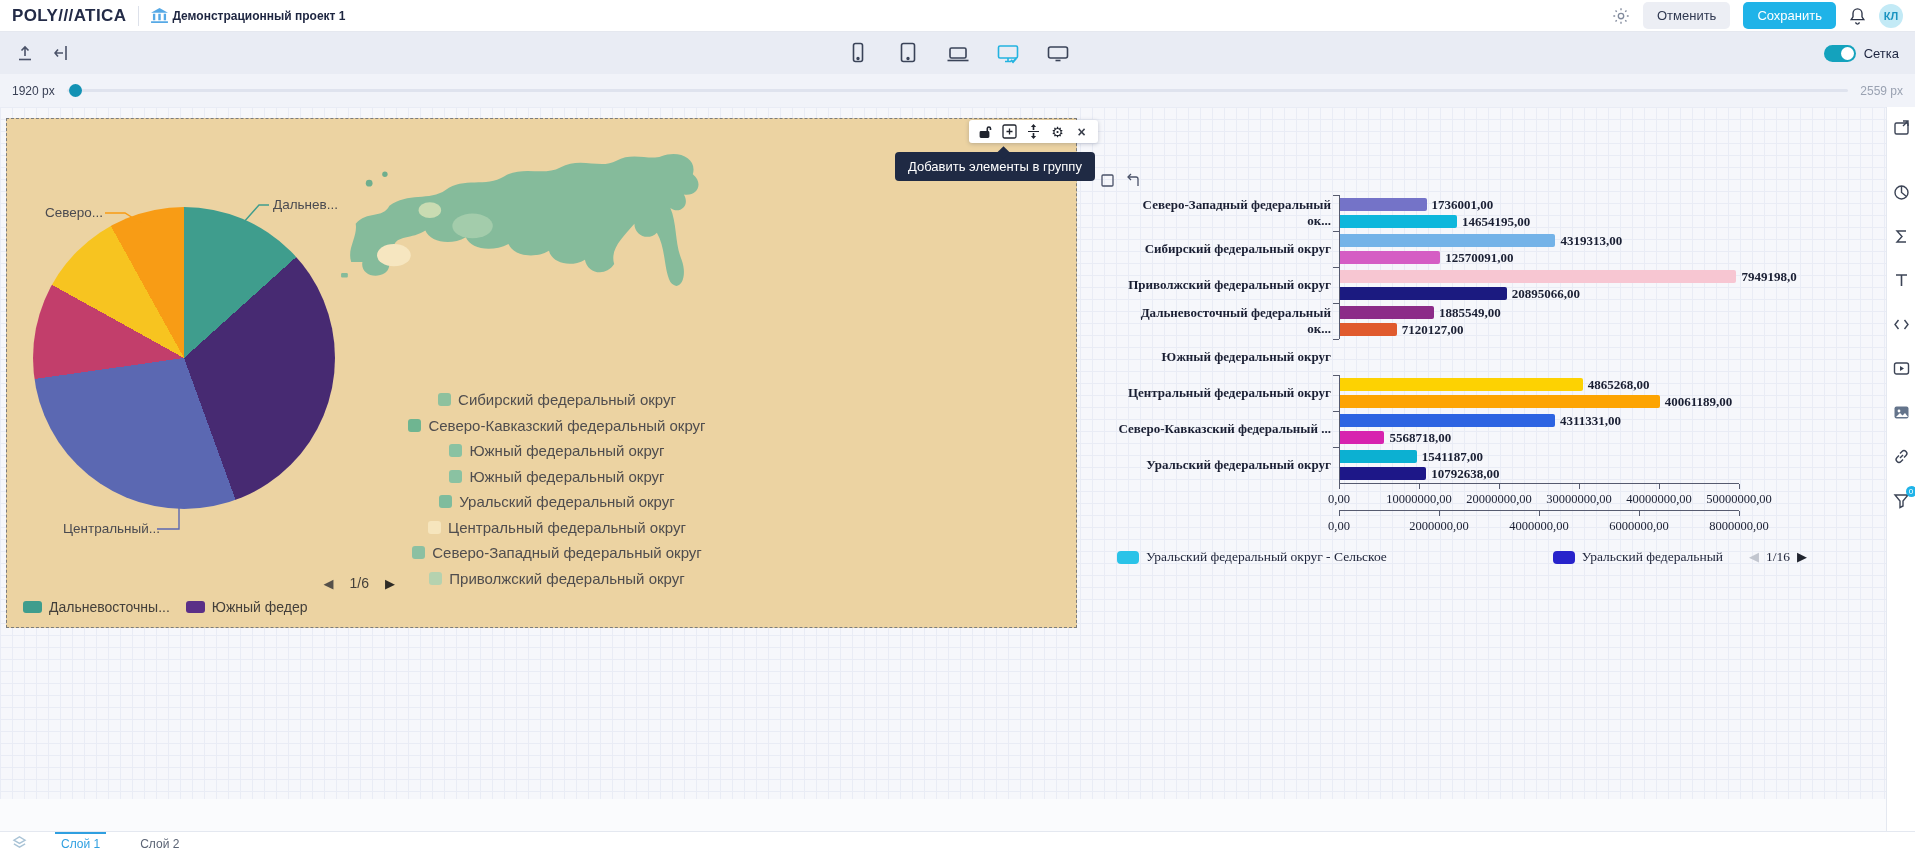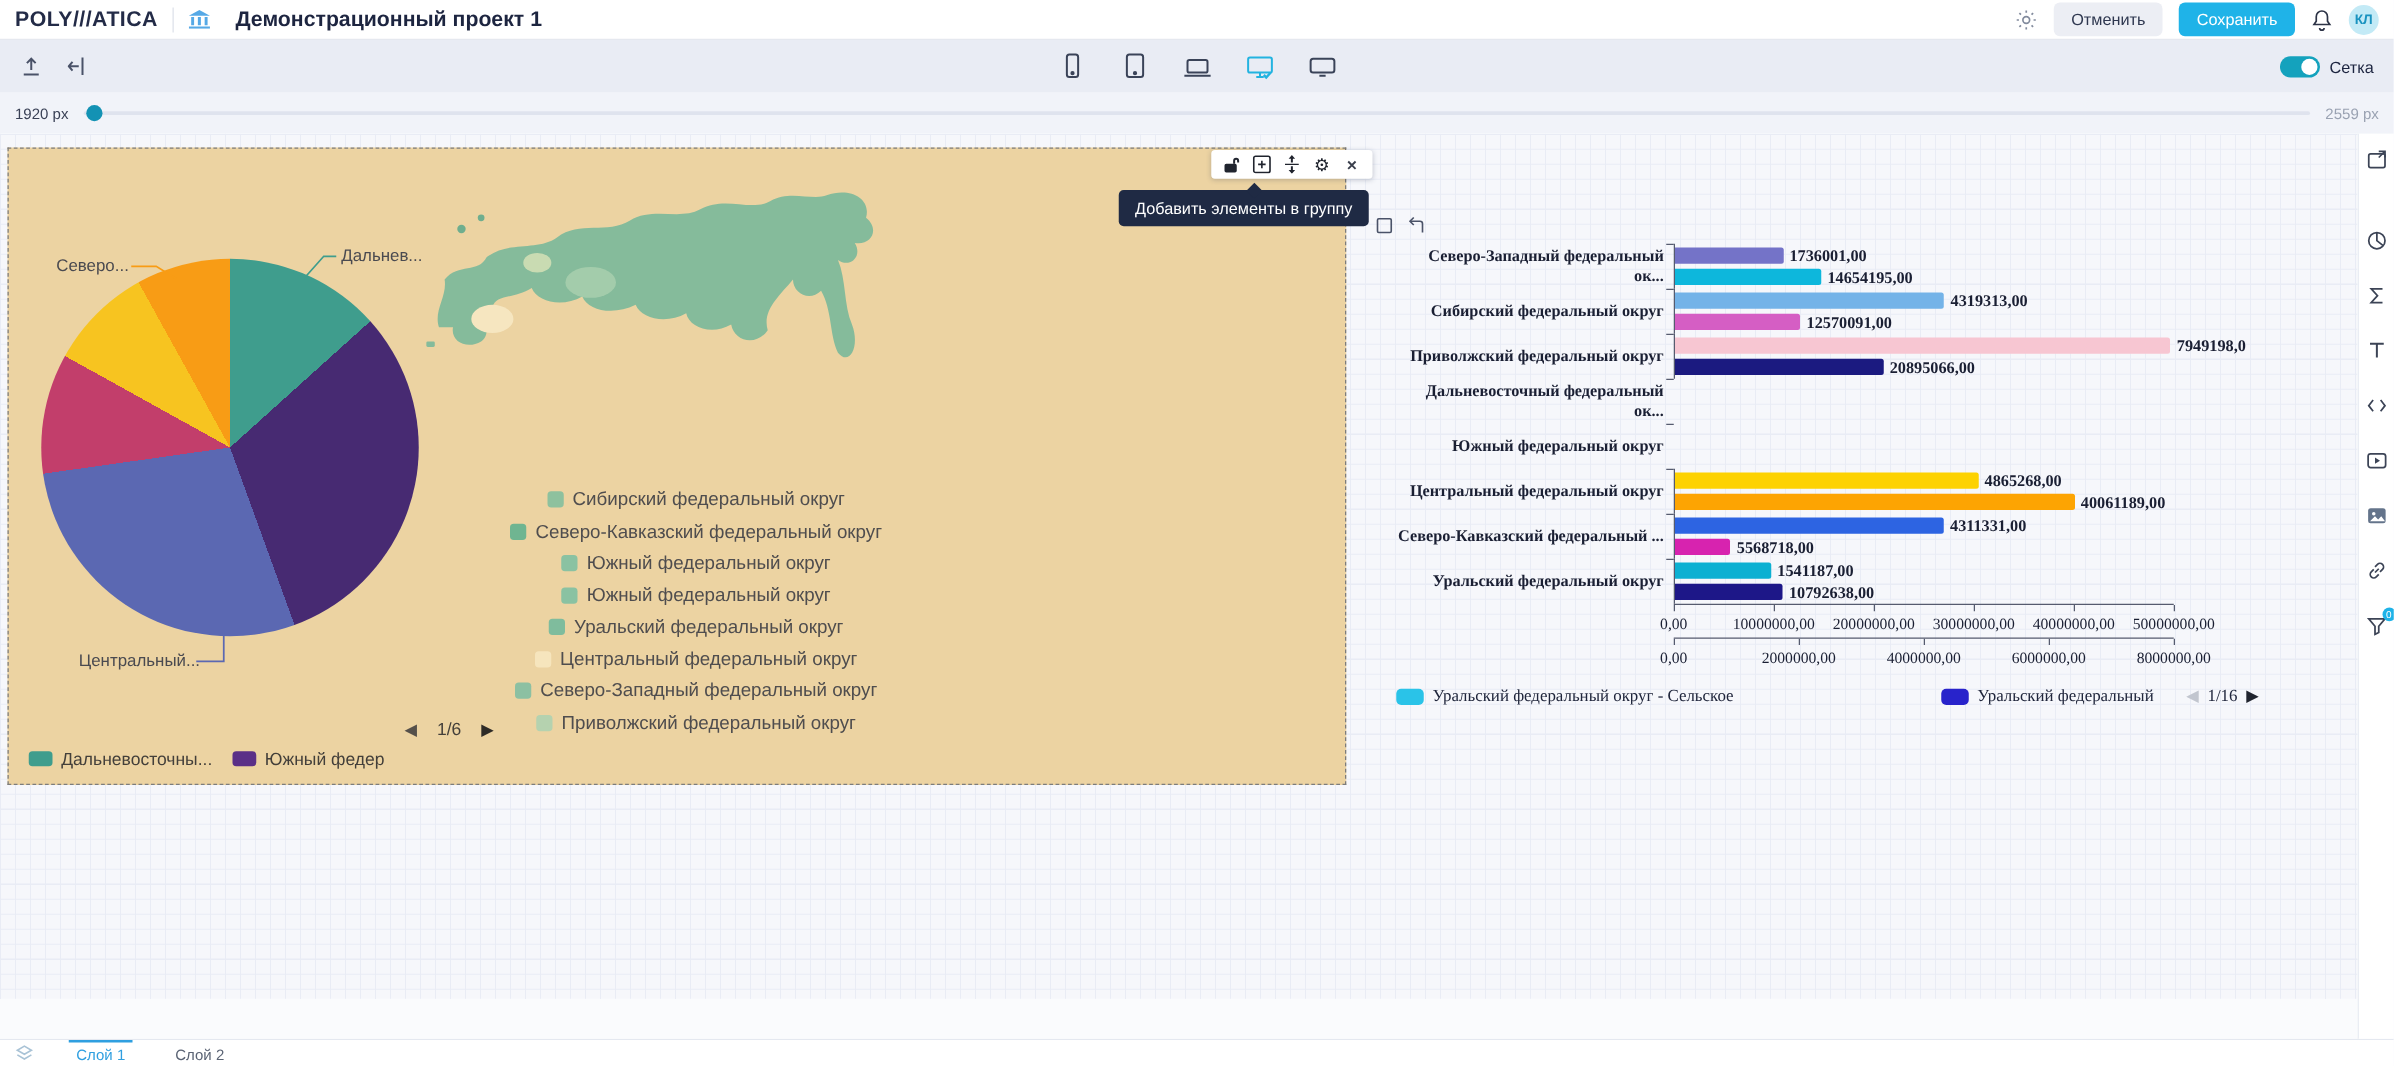--- a/index.html
+++ b/index.html
@@ -3,21 +3,21 @@
 <meta charset="utf-8">
 <style>
   * { margin:0; padding:0; box-sizing:border-box; }
   html,body { width:1915px; height:853px; overflow:hidden; font-family:"Liberation Sans", sans-serif; background:#fbfcff; }
 
   
   .header { height:32px; background:#fff; border-bottom:1px solid #e5e8ef; display:flex; align-items:center; padding:0 12px; position:relative; z-index:30; }
   .logo { font-weight:800; font-size:17px; letter-spacing:.4px; color:#232b47; }
   .hdr-div { width:1px; height:20px; background:#dde1ea; margin:0 12px; }
   .bank-ico { width:17px; height:15px; color:#56a9e6; }
-  .proj-title { font-size:17px; font-weight:700; color:#1d2540; margin-left:20px; }
+  .proj-title { font-size:12px; font-weight:700; color:#1d2540; margin-left:4px; }
   .hdr-right { margin-left:auto; display:flex; align-items:center; gap:13px; }
   .ico-gray { color:#828b9d; width:18px; height:18px; }
   .btn { font-size:13px; border:none; border-radius:5px; padding:6px 14px; cursor:pointer; font-family:inherit; }
   .btn-cancel { background:#eceef4; color:#2f3850; }
   .btn-save { background:#1fb3e8; color:#fff; }
   .bell-ico { width:17px; height:18px; color:#2c3346; }
   .avatar { width:24px; height:24px; border-radius:50%; background:#c3eaf6; color:#1a93c0; font-size:11px; font-weight:700; display:flex; align-items:center; justify-content:center; }
 
   
   .toolbar { height:42px; background:#e9ecf4; display:flex; align-items:center; padding:0 16px; position:relative; z-index:25; }
@@ -313,20 +313,30 @@
                 <span class="bval">7949198,0</span>
               </div>
               <div class="bline">
                 <div class="bbar" style="width: 41.7901%; background: rgb(27, 26, 128);"></div>
                 <span class="bval">20895066,00</span>
               </div>
             </div>
           </div>
           <div class="brow">
             <div class="bcat">Дальневосточный федеральный ок...</div>
+            <div class="barea">
+              <div class="bline">
+                <div class="bbar" style="width: 23.5694%; background: rgb(140, 43, 136);"></div>
+                <span class="bval">1885549,00</span>
+              </div>
+              <div class="bline">
+                <div class="bbar" style="width: 14.2403%; background: rgb(224, 90, 45);"></div>
+                <span class="bval">7120127,00</span>
+              </div>
+            </div>
           </div>
           <div class="brow">
             <div class="bcat">Южный федеральный округ</div>
           </div>
           <div class="brow">
             <div class="bcat">Центральный федеральный округ</div>
             <div class="barea">
               <div class="bline">
                 <div class="bbar" style="width: 60.8158%; background: rgb(253, 210, 2);"></div>
                 <span class="bval">4865268,00</span>

